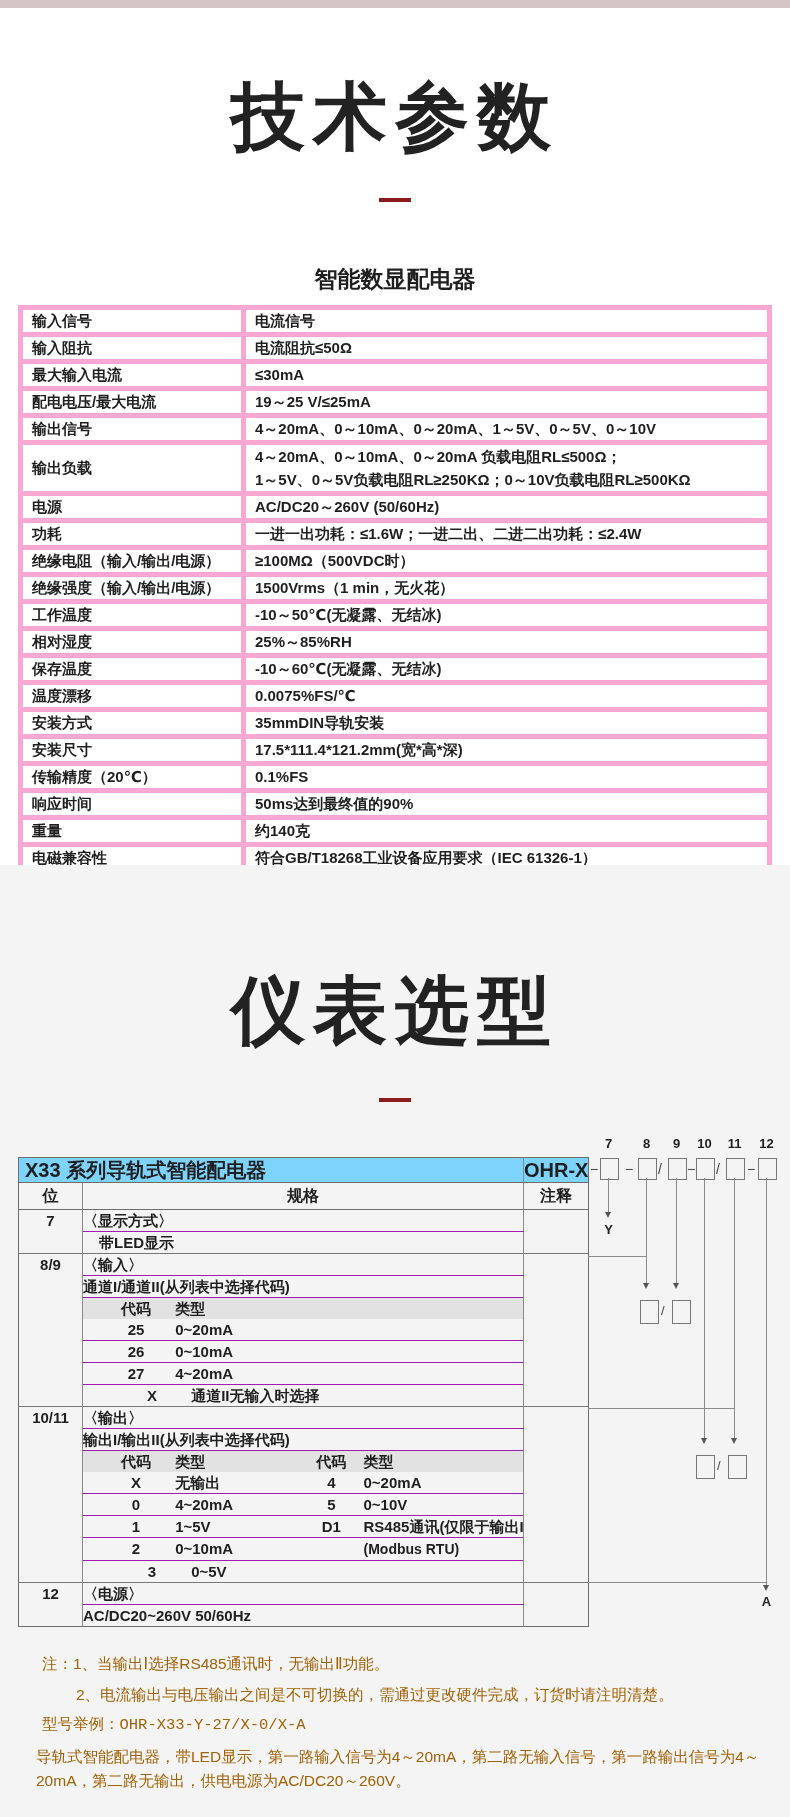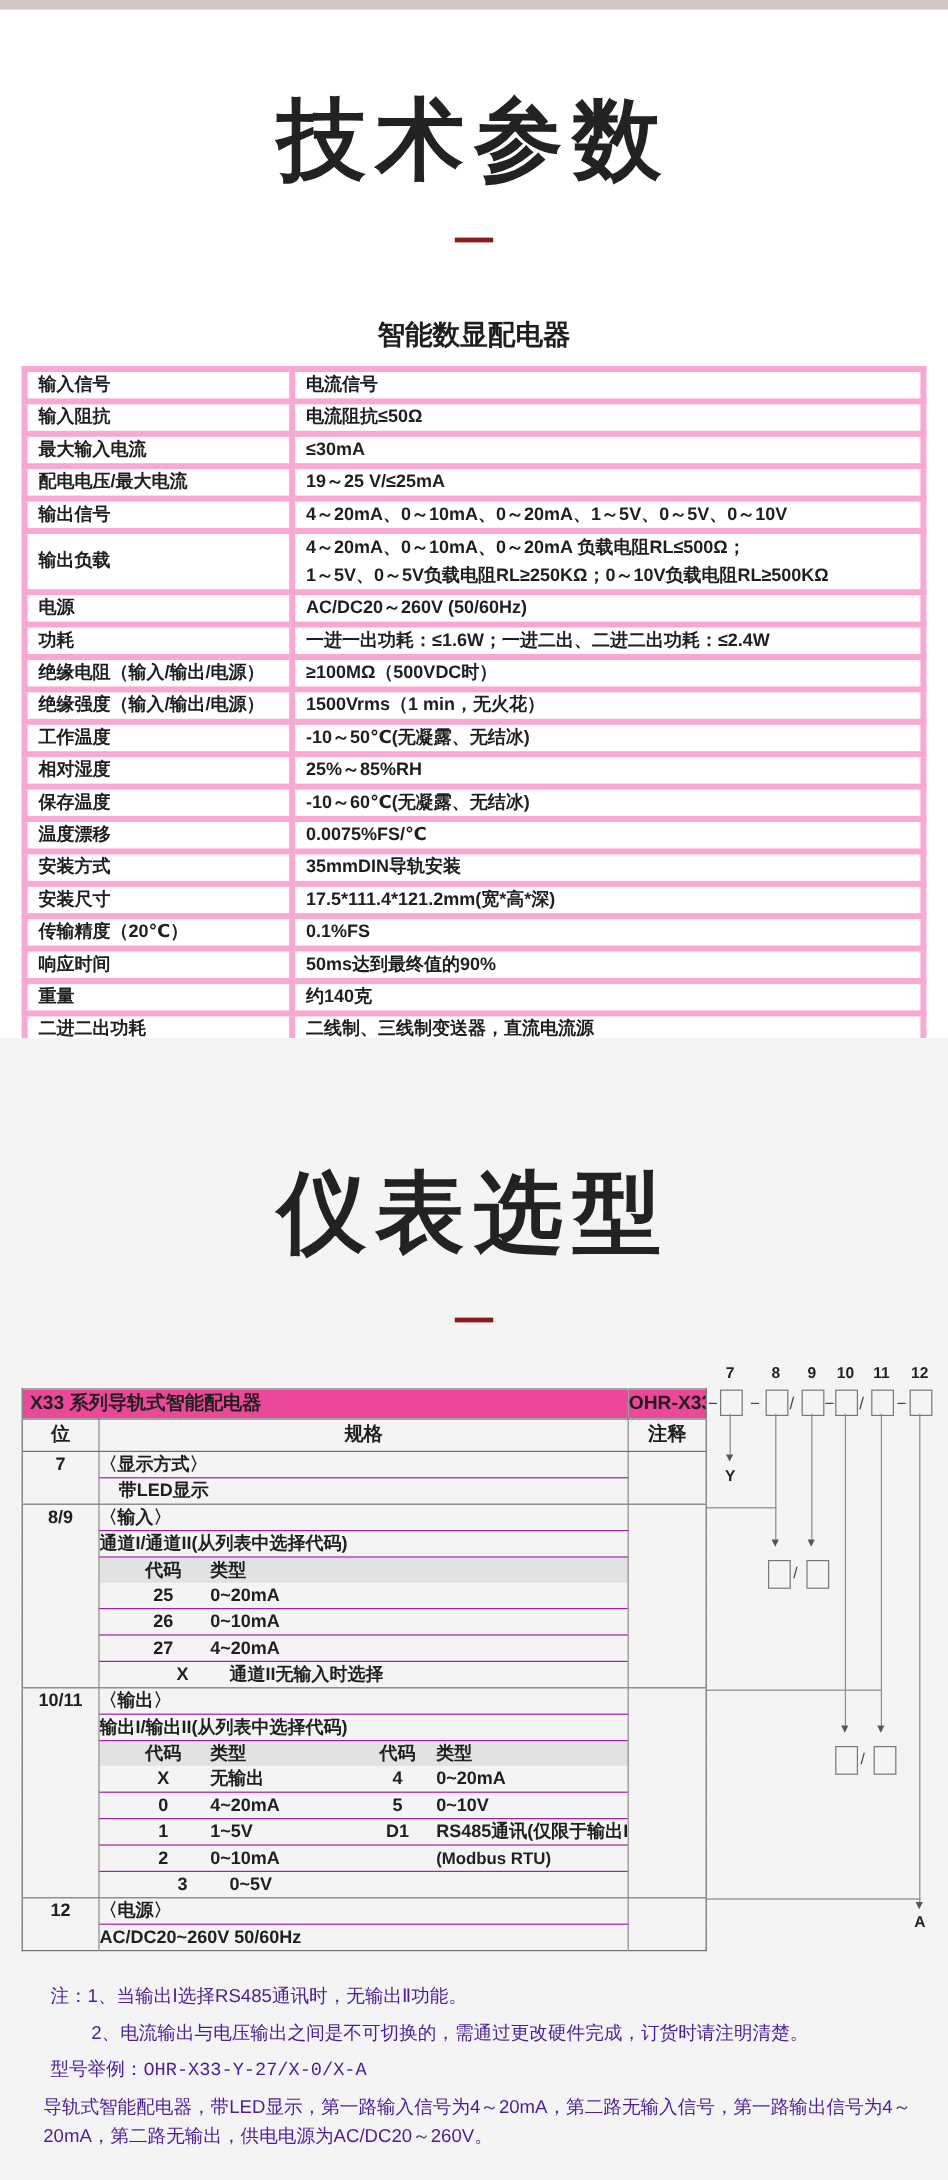--- a/index.html
+++ b/index.html
@@ -18,21 +18,21 @@
   table.spec td.label{width:205px;}
   table.spec td div{line-height:23px;white-space:nowrap;}
   
   .gray-band{position:absolute;left:0;top:865px;width:790px;height:952px;background:#f4f4f4;}
   
   .sel-area{position:absolute;left:0;top:1130px;width:790px;height:505px;}
   table.sel{position:absolute;left:18px;top:27px;width:570px;border-collapse:collapse;
             table-layout:fixed;border:1.5px solid #6d6d6d;}
   table.sel td{font-size:15px;font-weight:700;padding:0;line-height:21px;height:21px;
                white-space:nowrap;overflow:hidden;}
-  table.sel tr.title-row td{background:#ec4899;height:24px;line-height:24px;font-size:16px;
+  table.sel tr.title-row td{background:#7dd3fc;height:24px;line-height:24px;font-size:20px;
                border-bottom:1.5px solid #6d6d6d;}
   table.sel tr.title-row td.t-left{padding-left:6px;border-right:1px solid #8a8a8a;}
   table.sel tr.title-row td.t-right{text-align:center;}
   table.sel tr.head-row td{height:26px;line-height:26px;text-align:center;font-size:16px;
                border-bottom:1px solid #6d6d6d;}
   td.pos-cell{border-right:1px solid #8a8a8a;text-align:center;vertical-align:top;
               padding-top:1px;font-size:15px;border-bottom:1px solid #777;}
   td.note-cell{border-left:1px solid #8a8a8a;border-bottom:1px solid #777;}
   td.spec-cell{border-bottom:1px solid #a21caf;}
   td.sec-head{padding-left:6px;}
@@ -49,21 +49,21 @@
   .cbox{position:absolute;top:28px;width:17px;height:20px;border:1px solid #777;}
   .csep{position:absolute;top:31px;font-size:14px;color:#444;}
   .vline{position:absolute;width:1px;background:#8a8a8a;}
   .hline{position:absolute;height:1px;background:#8a8a8a;}
   .arr{position:absolute;width:0;height:0;border-left:3.5px solid transparent;
        border-right:3.5px solid transparent;border-top:6px solid #555;}
   .dlabel{position:absolute;width:17px;text-align:center;font-size:13px;font-weight:700;color:#222;}
   .dbox{position:absolute;width:17px;height:22px;border:1px solid #777;}
   .dslash{position:absolute;font-size:13px;color:#444;}
   
-  .notes{position:absolute;left:30px;top:1648px;width:742px;font-size:15.5px;color:#4c1d95;}
+  .notes{position:absolute;left:30px;top:1648px;width:742px;font-size:15.5px;color:#a16207;}
   .notes .n1{margin-left:12px;line-height:31px;}
   .notes .n2{margin-left:46px;line-height:31px;}
   .notes .n3{margin-left:12px;line-height:31px;font-family:Liberation Mono, monospace;}
   .notes .desc{margin-left:6px;margin-top:4px;line-height:24px;white-space:normal;}
 </style>
 </head>
 <body>
 
 <div class="page">
 
@@ -146,20 +146,24 @@
           <td class="label">传输精度（20℃）</td>
           <td>0.1%FS</td>
         </tr>
         <tr>
           <td class="label">响应时间</td>
           <td>50ms达到最终值的90%</td>
         </tr>
         <tr>
           <td class="label">重量</td>
           <td>约140克</td>
+        </tr>
+        <tr>
+          <td class="label">电磁兼容性</td>
+          <td>符合GB/T18268工业设备应用要求（IEC 61326-1）</td>
         </tr>
         <tr>
           <td class="label">二进二出功耗</td>
           <td>二线制、三线制变送器，直流电流源</td>
         </tr>
       </tbody>
   </table>
 
   <div class="gray-band" style="background: rgb(244, 244, 244);"></div>
 

